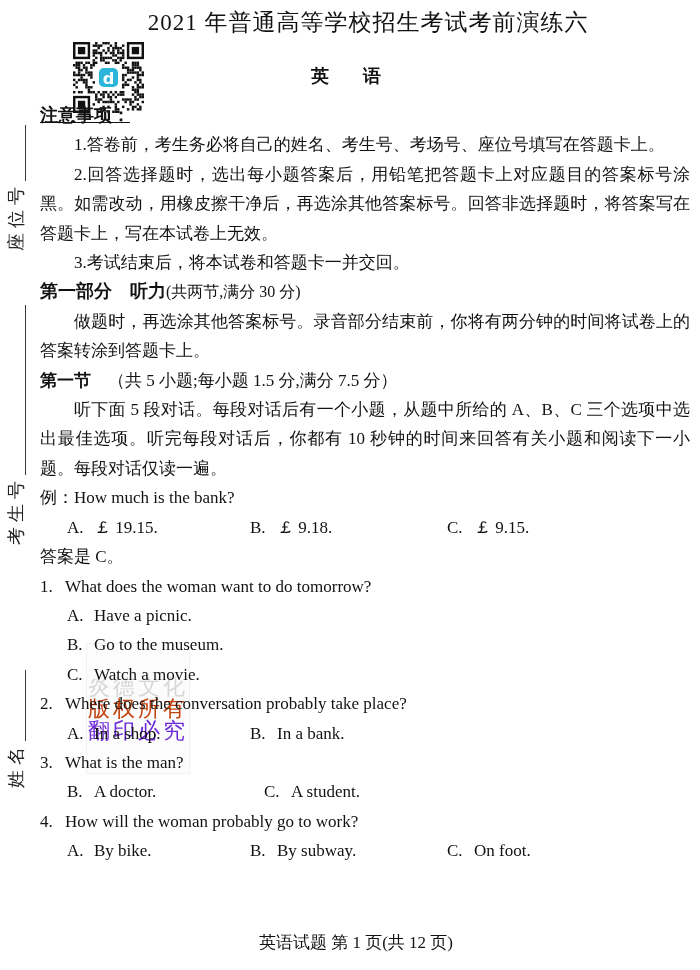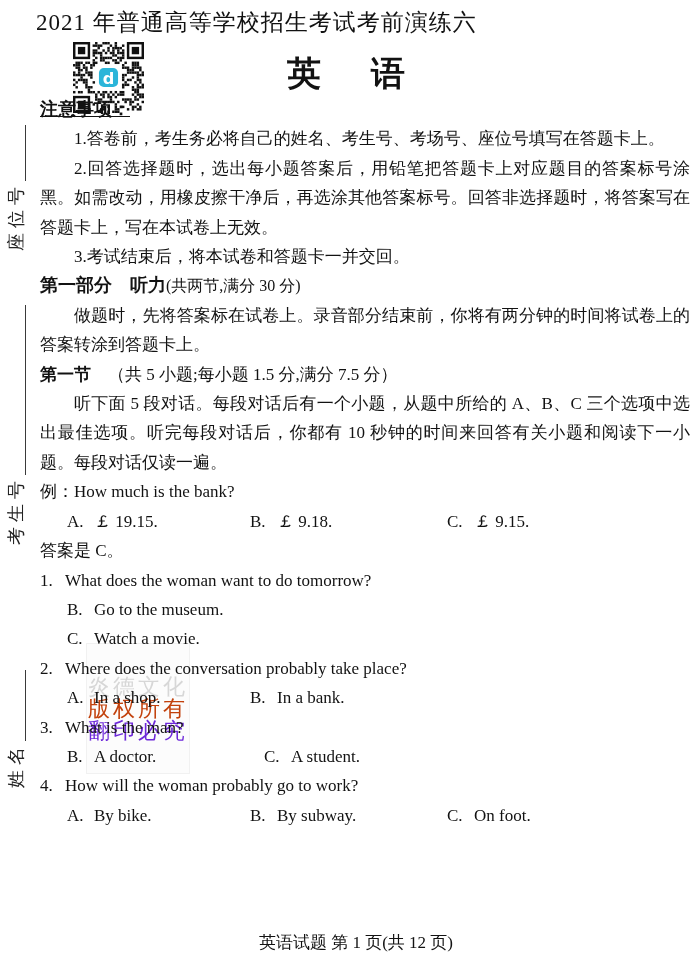--- a/index.html
+++ b/index.html
@@ -1,24 +1,24 @@
 <!DOCTYPE html>
 <html><head>
 <meta charset="utf-8">
 <style>
   html,body{margin:0;padding:0;background:#e9e9e9;}
   .page{
     position:relative;width:700px;height:970px;margin:0 auto;background:#ffffff;
     font-family:"Liberation Serif","DejaVu Serif",serif;color:#121212;overflow:hidden;
   }
   
-  .exam-title{margin:8px 0 0;font-size:23px;font-weight:normal;
+  .exam-title{margin:8px 0 0;text-align:center;font-size:23px;font-weight:normal;
     line-height:30px;letter-spacing:1px;padding-left:36px;}
-  .subject-title{margin:20px 0 1px;text-align:center;font-size:34px;font-weight:bold;
-    letter-spacing:8px;line-height:36px;font-family:Liberation Mono, monospace;}
+  .subject-title{margin:20px 0 7px;text-align:center;font-size:18px;font-weight:bold;
+    letter-spacing:8px;line-height:36px;font-family:Liberation Sans, sans-serif;}
   .qr{position:absolute;left:73px;top:42px;width:71px;height:71px;}
   .qr svg{display:block;width:71px;height:71px;}
   
   .seal{position:absolute;left:2px;top:121px;width:24px;height:669px;}
   .seal-inner{position:absolute;left:0;top:0;width:669px;height:24px;
     transform-origin:0 0;transform:rotate(-90deg) translateX(-669px);
     display:flex;align-items:flex-end;font-size:18px;color:#222;white-space:nowrap;}
   .seal-label{letter-spacing:5px;line-height:1;padding:0 1px 1px 2px;flex:none;}
   .seal-blank{border-bottom:1.4px solid #3a3a3a;height:5px;flex:none;}
   .seal-gap{flex:none;}
@@ -349,37 +349,38 @@
   </div>
 
   <div class="content">
 
     <p class="flat notice-heading hei">注意事项：</p>
     <p class="cn-par">1.答卷前，考生务必将自己的姓名、考生号、考场号、座位号填写在答题卡上。</p>
     <p class="cn-par">2.回答选择题时，选出每小题答案后，用铅笔把答题卡上对应题目的答案标号涂黑。如需改动，用橡皮擦干净后，再选涂其他答案标号。回答非选择题时，将答案写在答题卡上，写在本试卷上无效。</p>
     <p class="cn-par">3.考试结束后，将本试卷和答题卡一并交回。</p>
 
     <p class="flat part-heading"><span class="hbold hei">第一部分　听力</span><span class="hnote">(共两节,满分 30 分)</span></p>
-    <p class="cn-par">做题时，先将答案标在试卷上。录音部分结束前，你将有两分钟的时间将试卷上的答案转涂到答题卡上。</p>
+    <p class="cn-par">做题时，再选涂其他答案标号。录音部分结束前，你将有两分钟的时间将试卷上的答案转涂到答题卡上。</p>
 
     <p class="flat"><span class="hbold hei">第一节</span>　<span class="hnote">（共 5 小题;每小题 1.5 分,满分 7.5 分）</span></p>
     <p class="cn-par">听下面 5 段对话。每段对话后有一个小题，从题中所给的 A、B、C 三个选项中选出最佳选项。听完每段对话后，你都有 10 秒钟的时间来回答有关小题和阅读下一小题。每段对话仅读一遍。</p>
 
     <p class="flat"><span>例：</span><span>How much is the bank?</span></p>
     <div class="opt-row">
       <span class="oa"><span class="olabel">A.</span><span>￡ 19.15.</span></span>
       <span class="ob"><span class="olabel">B.</span><span>￡ 9.18.</span></span>
       <span class="oc"><span class="olabel">C.</span><span>￡ 9.15.</span></span>
     </div>
     <p class="flat">答案是 C。</p>
 
     <div class="q">
       <span class="qnum">1.</span>
       <span class="qtext">What does the woman want to do tomorrow?</span>
     </div>
+    <div class="opt-stack-line"><span class="olabel">A.</span><span>Have a picnic.</span></div>
     <div class="opt-stack-line"><span class="olabel">B.</span><span>Go to the museum.</span></div>
     <div class="opt-stack-line"><span class="olabel">C.</span><span>Watch a movie.</span></div>
 
     <div class="q">
       <span class="qnum">2.</span>
       <span class="qtext">Where does the conversation probably take place?</span>
     </div>
     <div class="opt-row">
       <span class="oa"><span class="olabel">A.</span><span>In a shop.</span></span>
       <span class="ob"><span class="olabel">B.</span><span>In a bank.</span></span>

